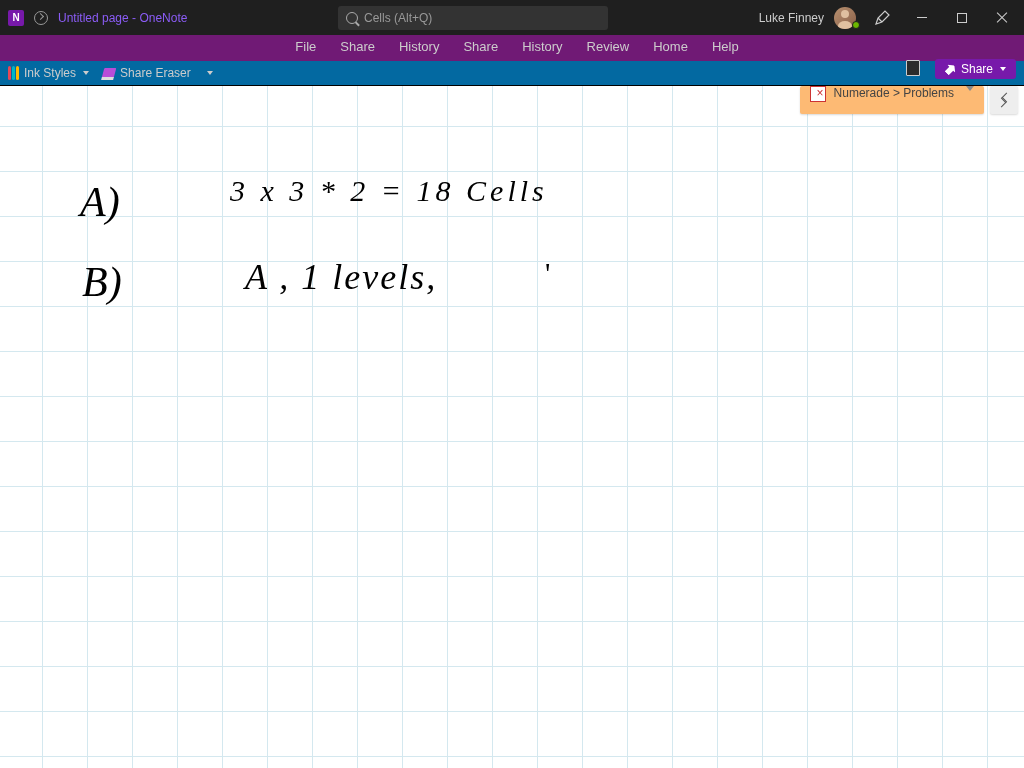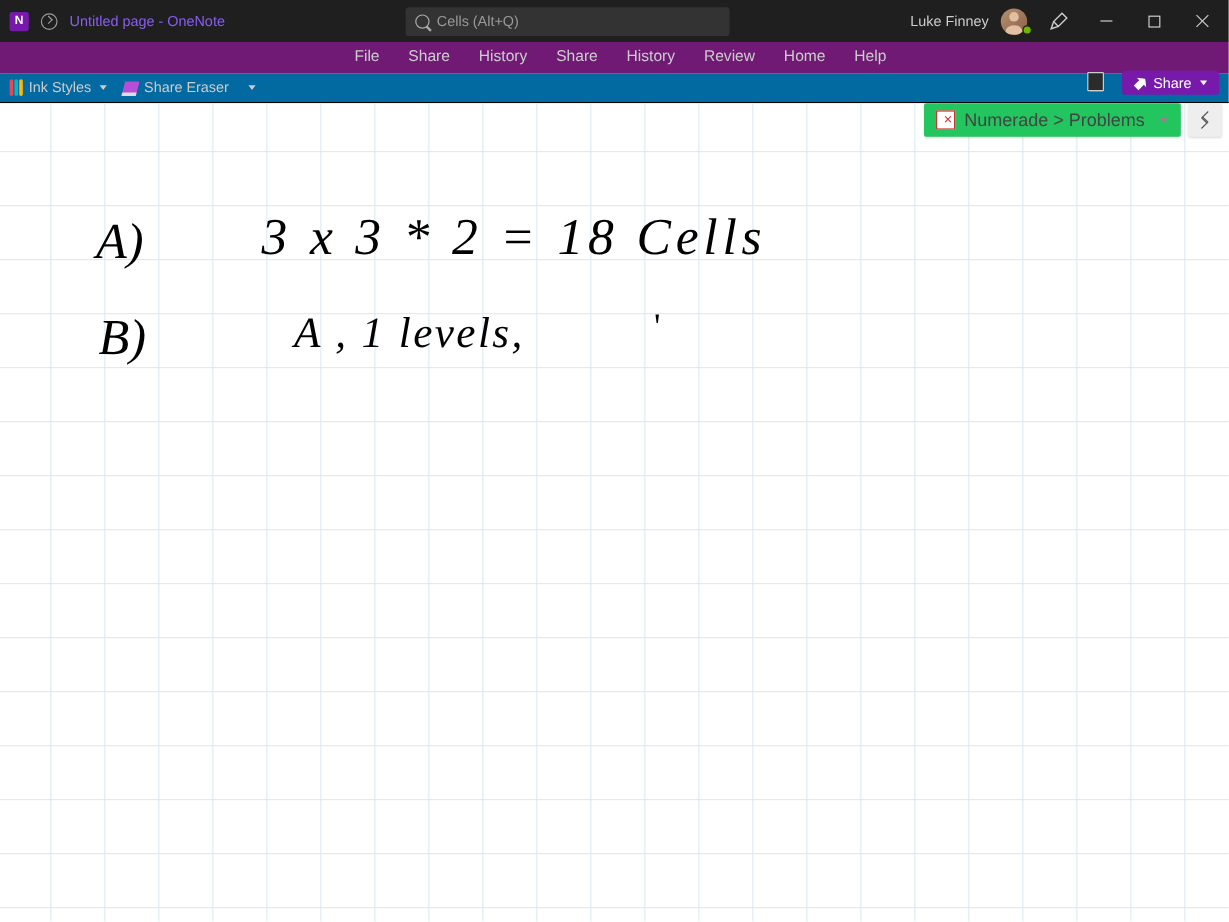--- a/index.html
+++ b/index.html
@@ -59,21 +59,21 @@
     background-image:
       linear-gradient(to right, #d4e8ef 1px, transparent 1px),
       linear-gradient(to bottom, #d4e8ef 1px, transparent 1px);
     background-size: 45px 45px;
     background-position: -3px -5px;
   }
   .ink { position: absolute; font-family: "Segoe Script", "Comic Sans MS", cursive; color: #000; font-weight: 500; }
 
   
   .crumb-bar { position: absolute; top: 86px; right: 6px; display: flex; gap: 6px; align-items: center; z-index: 10; }
-  .crumb { background: #22c55e; height: 28px; display: flex; align-items: center; padding: 0 10px; gap: 8px; font-size: 15px; color: #444; border-radius: 2px; box-shadow: 0 1px 2px rgba(0,0,0,.15); }
+  .crumb { background: #fdba74; height: 28px; display: flex; align-items: flex-start; padding: 0 10px; gap: 8px; font-size: 12px; color: #444; border-radius: 2px; box-shadow: 0 1px 2px rgba(0,0,0,.15); }
   .crumb-icon { width: 16px; height: 16px; background: #fff; border: 1px solid #c33; position: relative; }
   .crumb-icon::after { content: "×"; color: #c33; position: absolute; font-size: 12px; top: -1px; right: 1px; }
   .expand-btn { background: #eee; width: 28px; height: 28px; display: flex; align-items: center; justify-content: center; border-radius: 2px; box-shadow: 0 1px 2px rgba(0,0,0,.15); cursor: pointer; }
   .expand-glyph { width: 10px; height: 10px; position: relative; }
   .expand-glyph::before, .expand-glyph::after { content: ""; position: absolute; width: 6px; height: 6px; border-top: 1.5px solid #555; border-right: 1.5px solid #555; }
   .expand-glyph::before { top: -1px; right: -1px; transform: rotate(-45deg) scaleX(-1); }
   .expand-glyph::after { bottom: -1px; left: -1px; transform: rotate(135deg) scaleX(-1); }
   .chev-sm { width: 0; height: 0; border-left: 4px solid transparent; border-right: 4px solid transparent; border-top: 5px solid #888; margin-left: 4px; }
 </style>
 </head>
@@ -151,21 +151,21 @@
     <div class="eraser-icon"></div>
     <span>Share Eraser</span>
   </div>
   <div class="tool-item">
     <div class="chev-down chev-down-dark"></div>
   </div>
 </div>
 
 <div class="canvas">
   <div class="ink" style="top:92px;left:80px;font-size:42px;font-style:italic">A)</div>
-  <div class="ink" style="top:88px;left:218px;font-size:43px;font-style:italic;letter-spacing:4px">3 x 3 * 2 = 18   Cells</div>
+  <div class="ink" style="top:88px;left:230px;font-size:30px;font-style:italic;letter-spacing:4px">3 x 3 * 2 = 18   Cells</div>
   <div class="ink" style="top:172px;left:82px;font-size:42px;font-style:italic">B)</div>
   <div class="ink" style="top:170px;left:245px;font-size:36px;font-style:italic;letter-spacing:2px">A , 1 levels,</div>
   <div class="ink" style="top:170px;left:545px;font-size:30px">'</div>
 </div>
 
 <div class="crumb-bar">
   <div class="crumb">
     <div class="crumb-icon"></div>
     <span>Numerade &gt; Problems</span>
     <div class="chev-sm"></div>

